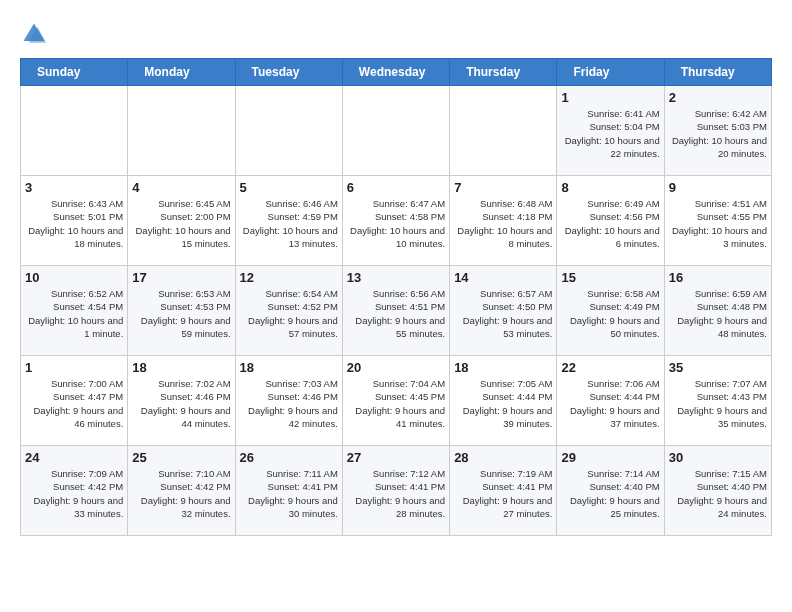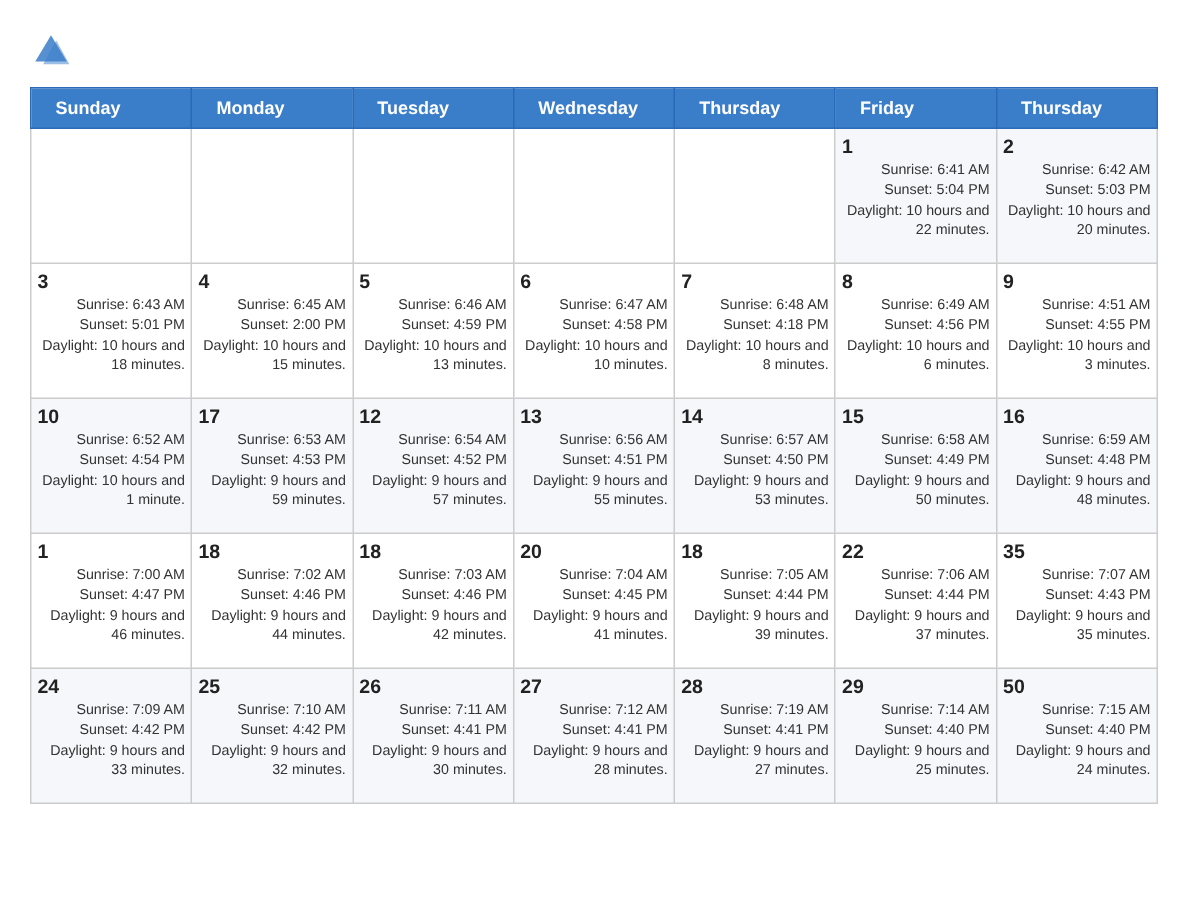--- a/index.html
+++ b/index.html
@@ -333,21 +333,21 @@
 and 27 minutes.</div>
         </td>
         <td>
           <span class="day-num">29</span>
           <div class="day-info">Sunrise: 7:14 AM
 Sunset: 4:40 PM
 Daylight: 9 hours
 and 25 minutes.</div>
         </td>
         <td>
-          <span class="day-num">50</span>
+          <span class="day-num">30</span>
           <div class="day-info">Sunrise: 7:15 AM
 Sunset: 4:40 PM
 Daylight: 9 hours
 and 24 minutes.</div>
         </td>
       </tr>
     </tbody>
 </table>
 
 </body></html>

